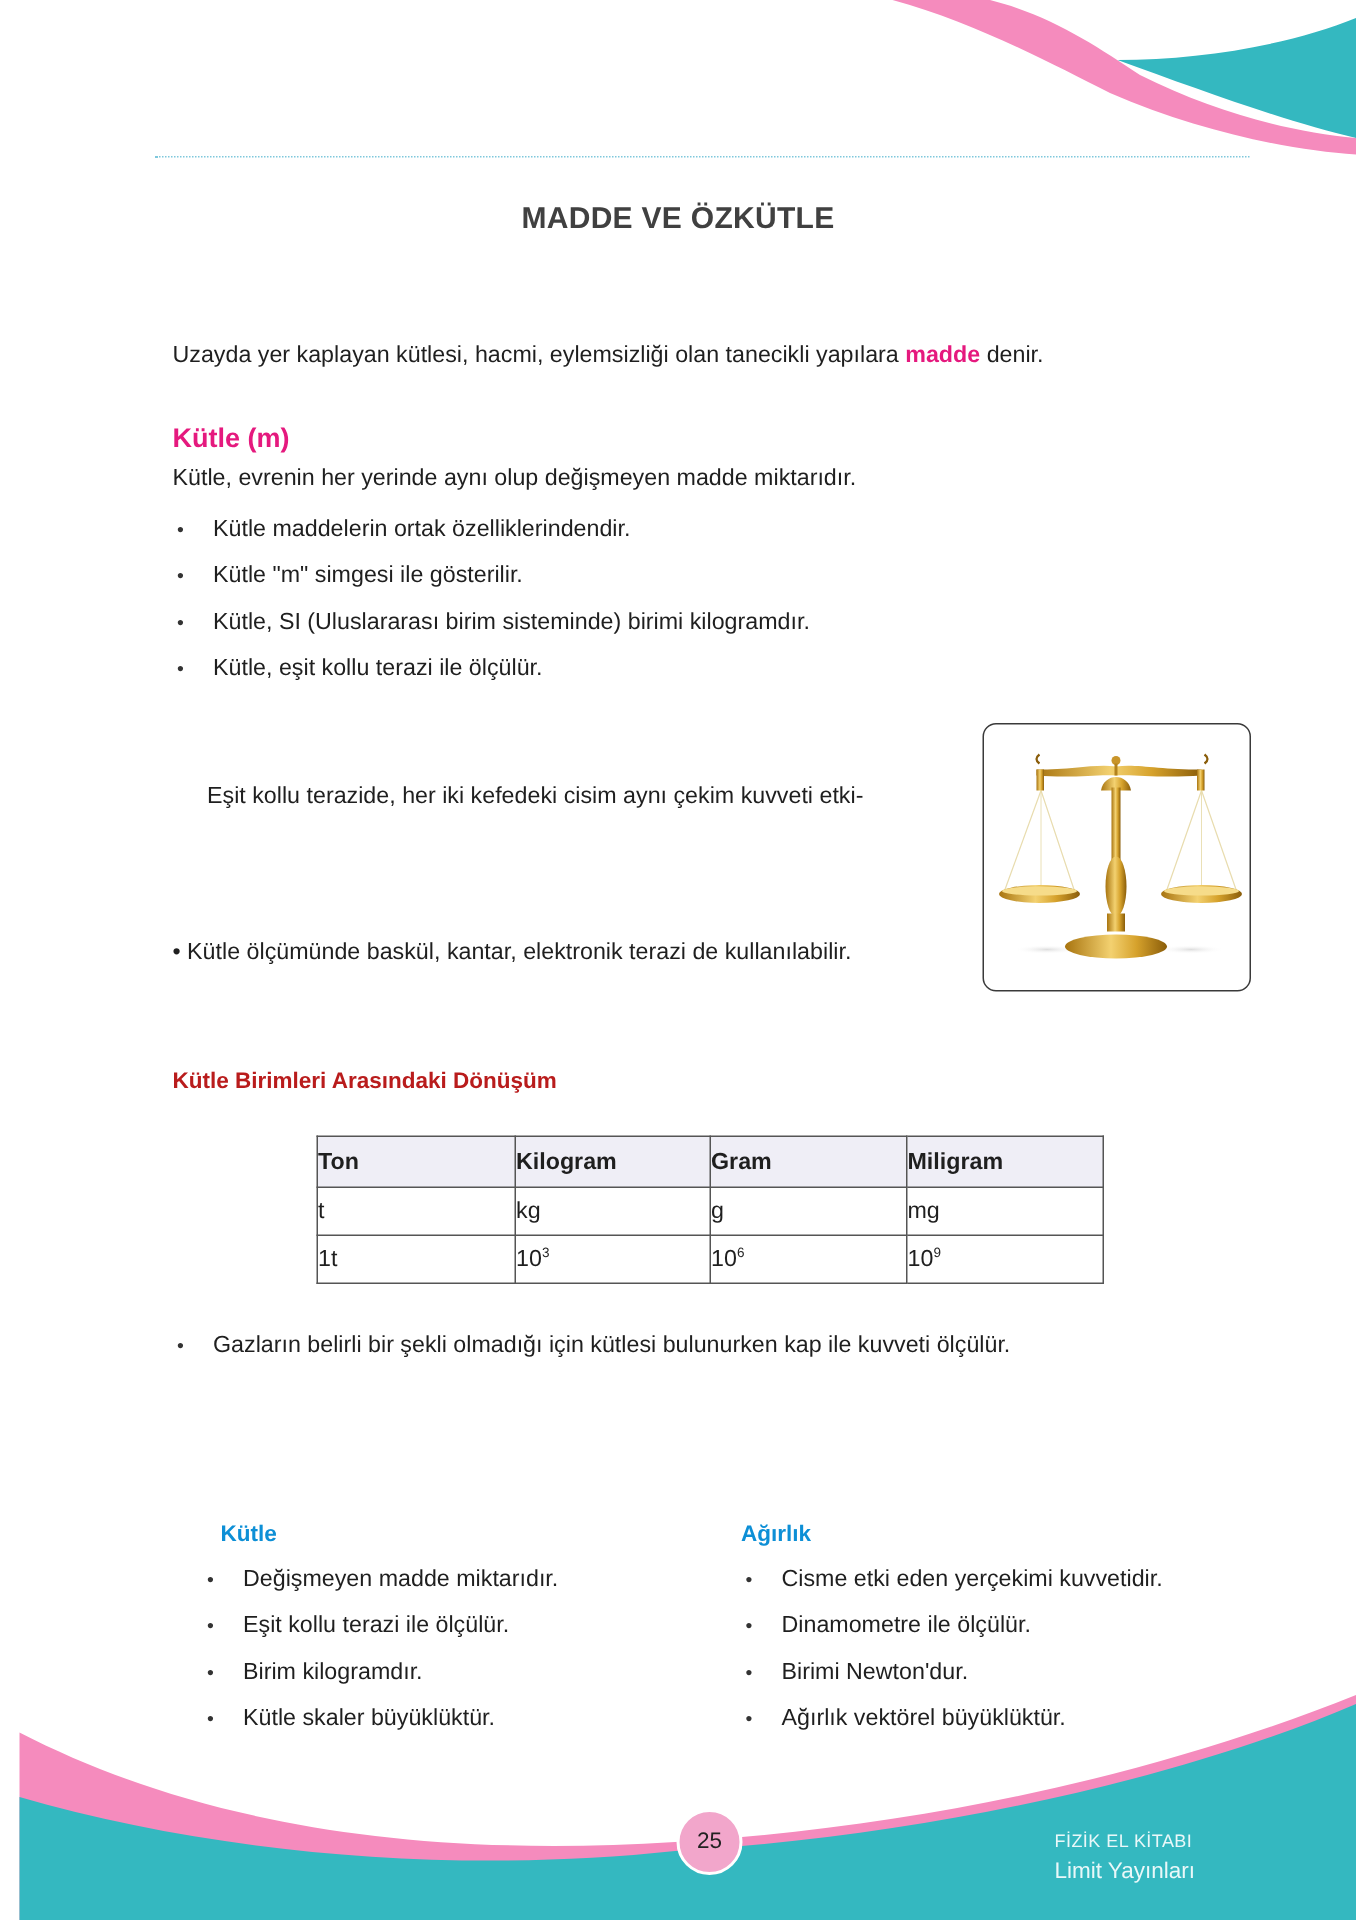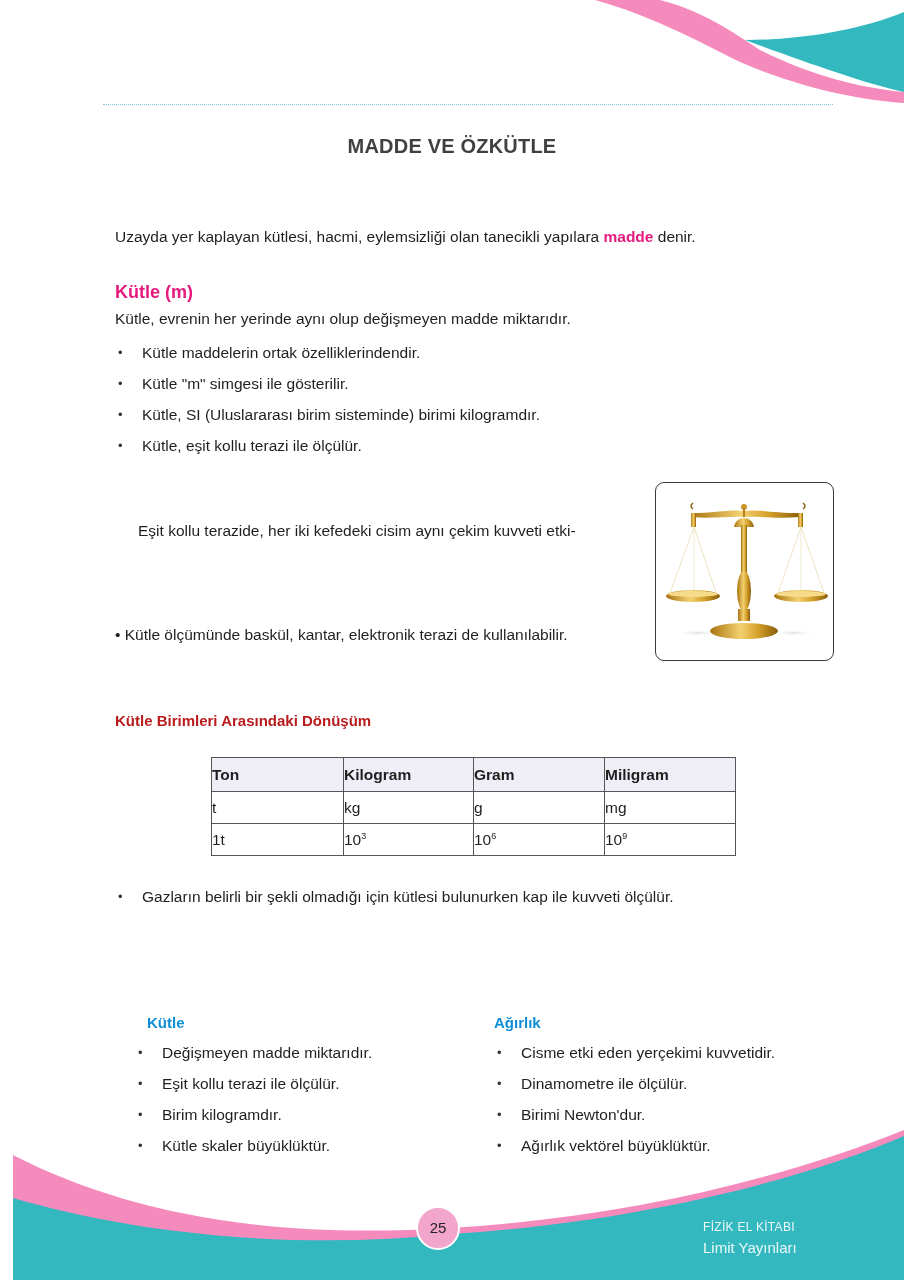--- a/index.html
+++ b/index.html
@@ -69,21 +69,21 @@
   .list-liquid li.two-line { height: 62px; line-height: 31px; }
   .list-liquid li.two-line::before { top: 0; }
 
   .col-heading { position: absolute; color: #0d8fd6; font-weight: bold; font-size: 15px; }
   .col-kutle-h { left: 135px; top: 1014px; margin-left: 12px; }
   .col-agirlik-h { left: 494px; top: 1014px; }
   .list-col-left { left: 135px; top: 1040px; }
   .list-col-right { left: 494px; top: 1040px; }
 
   .page-number {
-    position: absolute; left: 416px; top: 1206px; width: 44px; height: 44px;
+    position: absolute; left: 451px; top: 1206px; width: 44px; height: 44px;
     border-radius: 50%; background: #f2a6cb; border: 2px solid #fff;
     box-sizing: border-box; text-align: center; line-height: 40px;
     font-size: 15px; color: #222;
   }
   .footer-book { position: absolute; left: 703px; top: 1217px; color: #eaf8f9; font-size: 12px; line-height: 20px; letter-spacing: 0.3px; }
   .footer-pub { position: absolute; left: 703px; top: 1238px; color: #eaf8f9; font-size: 15px; line-height: 20px; }
 </style>
 </head>
 <body>
 

